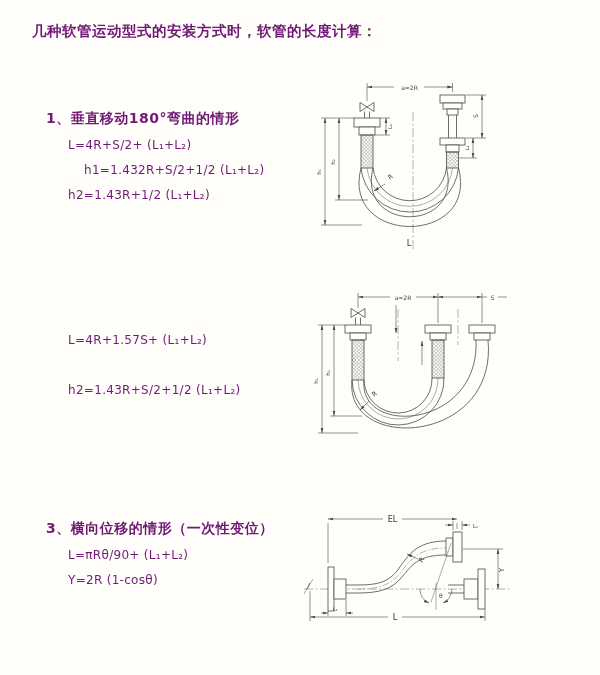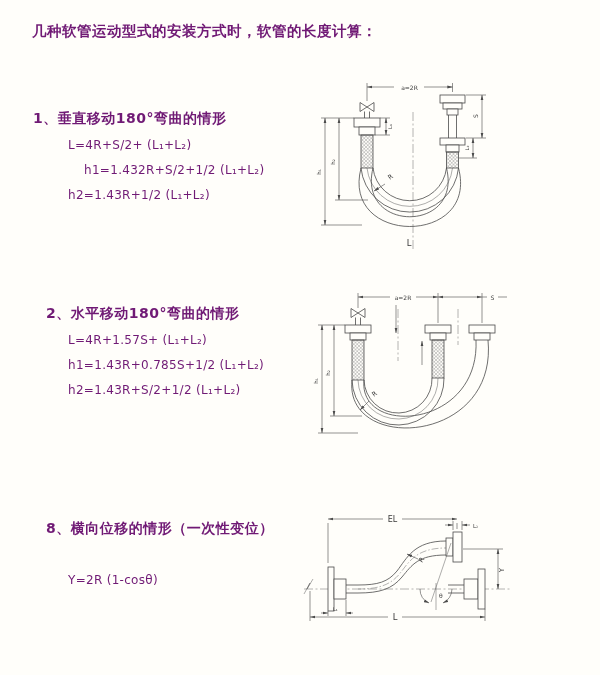--- a/index.html
+++ b/index.html
@@ -22,31 +22,30 @@
   .fl{fill:#fffefa;stroke:#4a4a4a;stroke-width:.8;}
   .hs{fill:url(#xh);stroke:#4a4a4a;stroke-width:.8;}
 </style>
 </head>
 <body>
 
 <div class="page">
 
   <div class="t doc-title" style="left:32px;top:22px">几种软管运动型式的安装方式时，软管的长度计算：</div>
 
-  <div class="t sec-heading" style="left:33px;top:110px">1、垂直移动180°弯曲的情形</div>
+  <div class="t sec-heading" style="left:46px;top:110px">1、垂直移动180°弯曲的情形</div>
   <div class="t formula" style="left:68px;top:138px">L=4R+S/2+ (L₁+L₂)</div>
   <div class="t formula" style="left:84px;top:163px">h1=1.432R+S/2+1/2 (L₁+L₂)</div>
   <div class="t formula" style="left:68px;top:188px">h2=1.43R+1/2 (L₁+L₂)</div>
 
-  <div class="t sec-heading" style="left:46px;top:305px">2、水平移动180°弯曲的情形</div>
   <div class="t formula" style="left:68px;top:333px">L=4R+1.57S+ (L₁+L₂)</div>
-  <div class="t formula" style="left:68px;top:358px">h1=1.43R+0.785S+1/2 (L₁+L₂)</div>
   <div class="t formula" style="left:68px;top:383px">h2=1.43R+S/2+1/2 (L₁+L₂)</div>
 
-  <div class="t sec-heading" style="left:46px;top:520px">8、横向位移的情形（一次性变位）</div>
+  <div class="t sec-heading" style="left:46px;top:520px">3、横向位移的情形（一次性变位）</div>
+  <div class="t formula" style="left:68px;top:548px">L=πRθ/90+ (L₁+L₂)</div>
   <div class="t formula" style="left:68px;top:573px">Y=2R (1-cosθ)</div>
 
   <svg style="left:310px;top:70px" width="220" height="190" viewBox="0 0 220 190">
     <defs>
       <marker id="arr" viewBox="0 0 9 6" markerWidth="9" markerHeight="6" refX="8.6" refY="3" orient="auto-start-reverse">
         <path d="M0,0.7 L9,3 L0,5.3 Z" fill="#4a4a4a"></path>
       </marker>
       <pattern id="xh" width="3.5" height="3.5" patternUnits="userSpaceOnUse">
         <path d="M0,3.5 L3.5,0 M0,0 L3.5,3.5" stroke="#8c8c8c" stroke-width="0.45"></path>
       </pattern>

